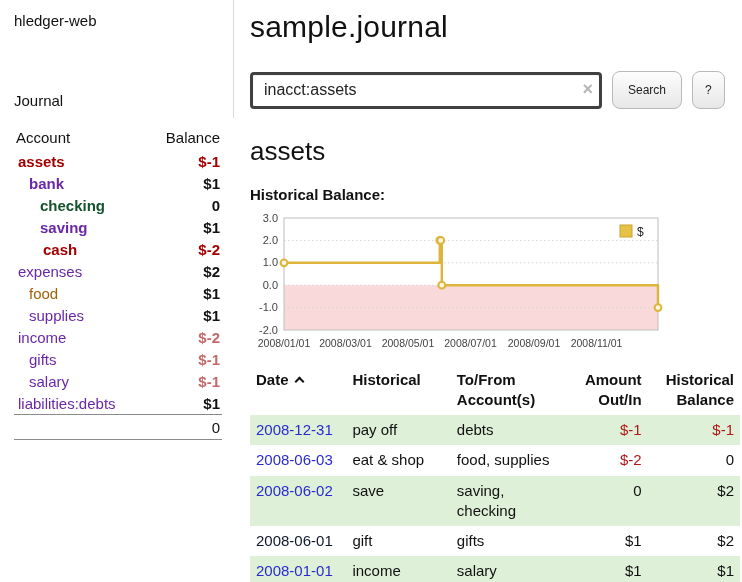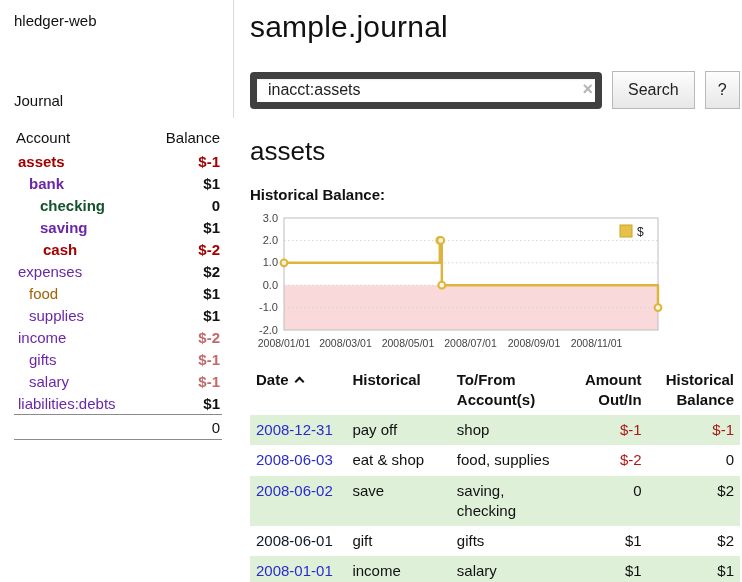--- a/index.html
+++ b/index.html
@@ -45,32 +45,32 @@
     padding: 3.5px 0;
   }
   table.accounts tfoot td.total-val { text-align: right; font-weight: 400; padding-right: 2px; }
 
   
   .main { flex: 1 1 auto; padding: 6px 6px 0 16px; }
   h1.page-title { font-size: 30px; font-weight: 400; margin: 4px 0 27px 0; letter-spacing: 0.2px; }
   .search-row { display: flex; align-items: center; gap: 10px; margin-bottom: 27px; }
   .search-box { position: relative; width: 352px; }
   .search-box input {
-    width: 100%; height: 37px; border: 7px solid #404040; border-radius: 4px;
+    width: 100%; height: 37px; border: 3px solid #404040; border-radius: 4px;
     font-size: 16px; padding: 0 30px 0 11px; color: #222;
     font-family: "Liberation Sans", sans-serif;
     box-shadow: inset 0 1px 2px rgba(0,0,0,0.06);
   }
   .clear-x {
     position: absolute; right: 9px; top: 7px; color: #b5b5b5;
     font-size: 18px; font-weight: 700; cursor: pointer; line-height: 1.2;
   }
   .btn {
-    height: 38px; padding: 0 15px; font-size: 16px; color: #222;
-    border: 1px solid #b9b9b9; border-radius: 0;
+    height: 38px; padding: 0 15px; font-size: 12px; color: #222;
+    border: 1px solid #b9b9b9; border-radius: 8px;
     background: linear-gradient(#fdfdfd, #e7e7e7);
     font-family: "Liberation Sans", sans-serif; cursor: pointer;
   }
   .btn.help { padding: 0 12px; }
   h2.account-heading { font-size: 26px; font-weight: 400; margin: 0 0 19px 0; }
   .chart-label { font-weight: 700; font-size: 15px; margin-bottom: 9px; }
   #chart svg { display: block; }
 
   
   table.register { border-collapse: collapse; font-size: 15px; margin-top: 12px; width: 490px; }
@@ -232,21 +232,21 @@
           <th>Historical</th>
           <th>To/From Account(s)</th>
           <th class="num">Amount Out/In</th>
           <th class="num">Historical Balance</th>
         </tr>
       </thead>
       <tbody id="register-body">
           <tr>
             <td><a class="date-link" style="color: rgb(42, 42, 208);">2008-12-31</a></td>
             <td>pay off</td>
-            <td>shop</td>
+            <td>debts</td>
             <td class="num" style="color: rgb(176, 24, 24);">$-1</td>
             <td class="num" style="color: rgb(176, 24, 24);">$-1</td>
           </tr>
           <tr>
             <td><a class="date-link" style="color: rgb(42, 42, 208);">2008-06-03</a></td>
             <td>eat &amp; shop</td>
             <td>food, supplies</td>
             <td class="num" style="color: rgb(176, 24, 24);">$-2</td>
             <td class="num">0</td>
           </tr>

